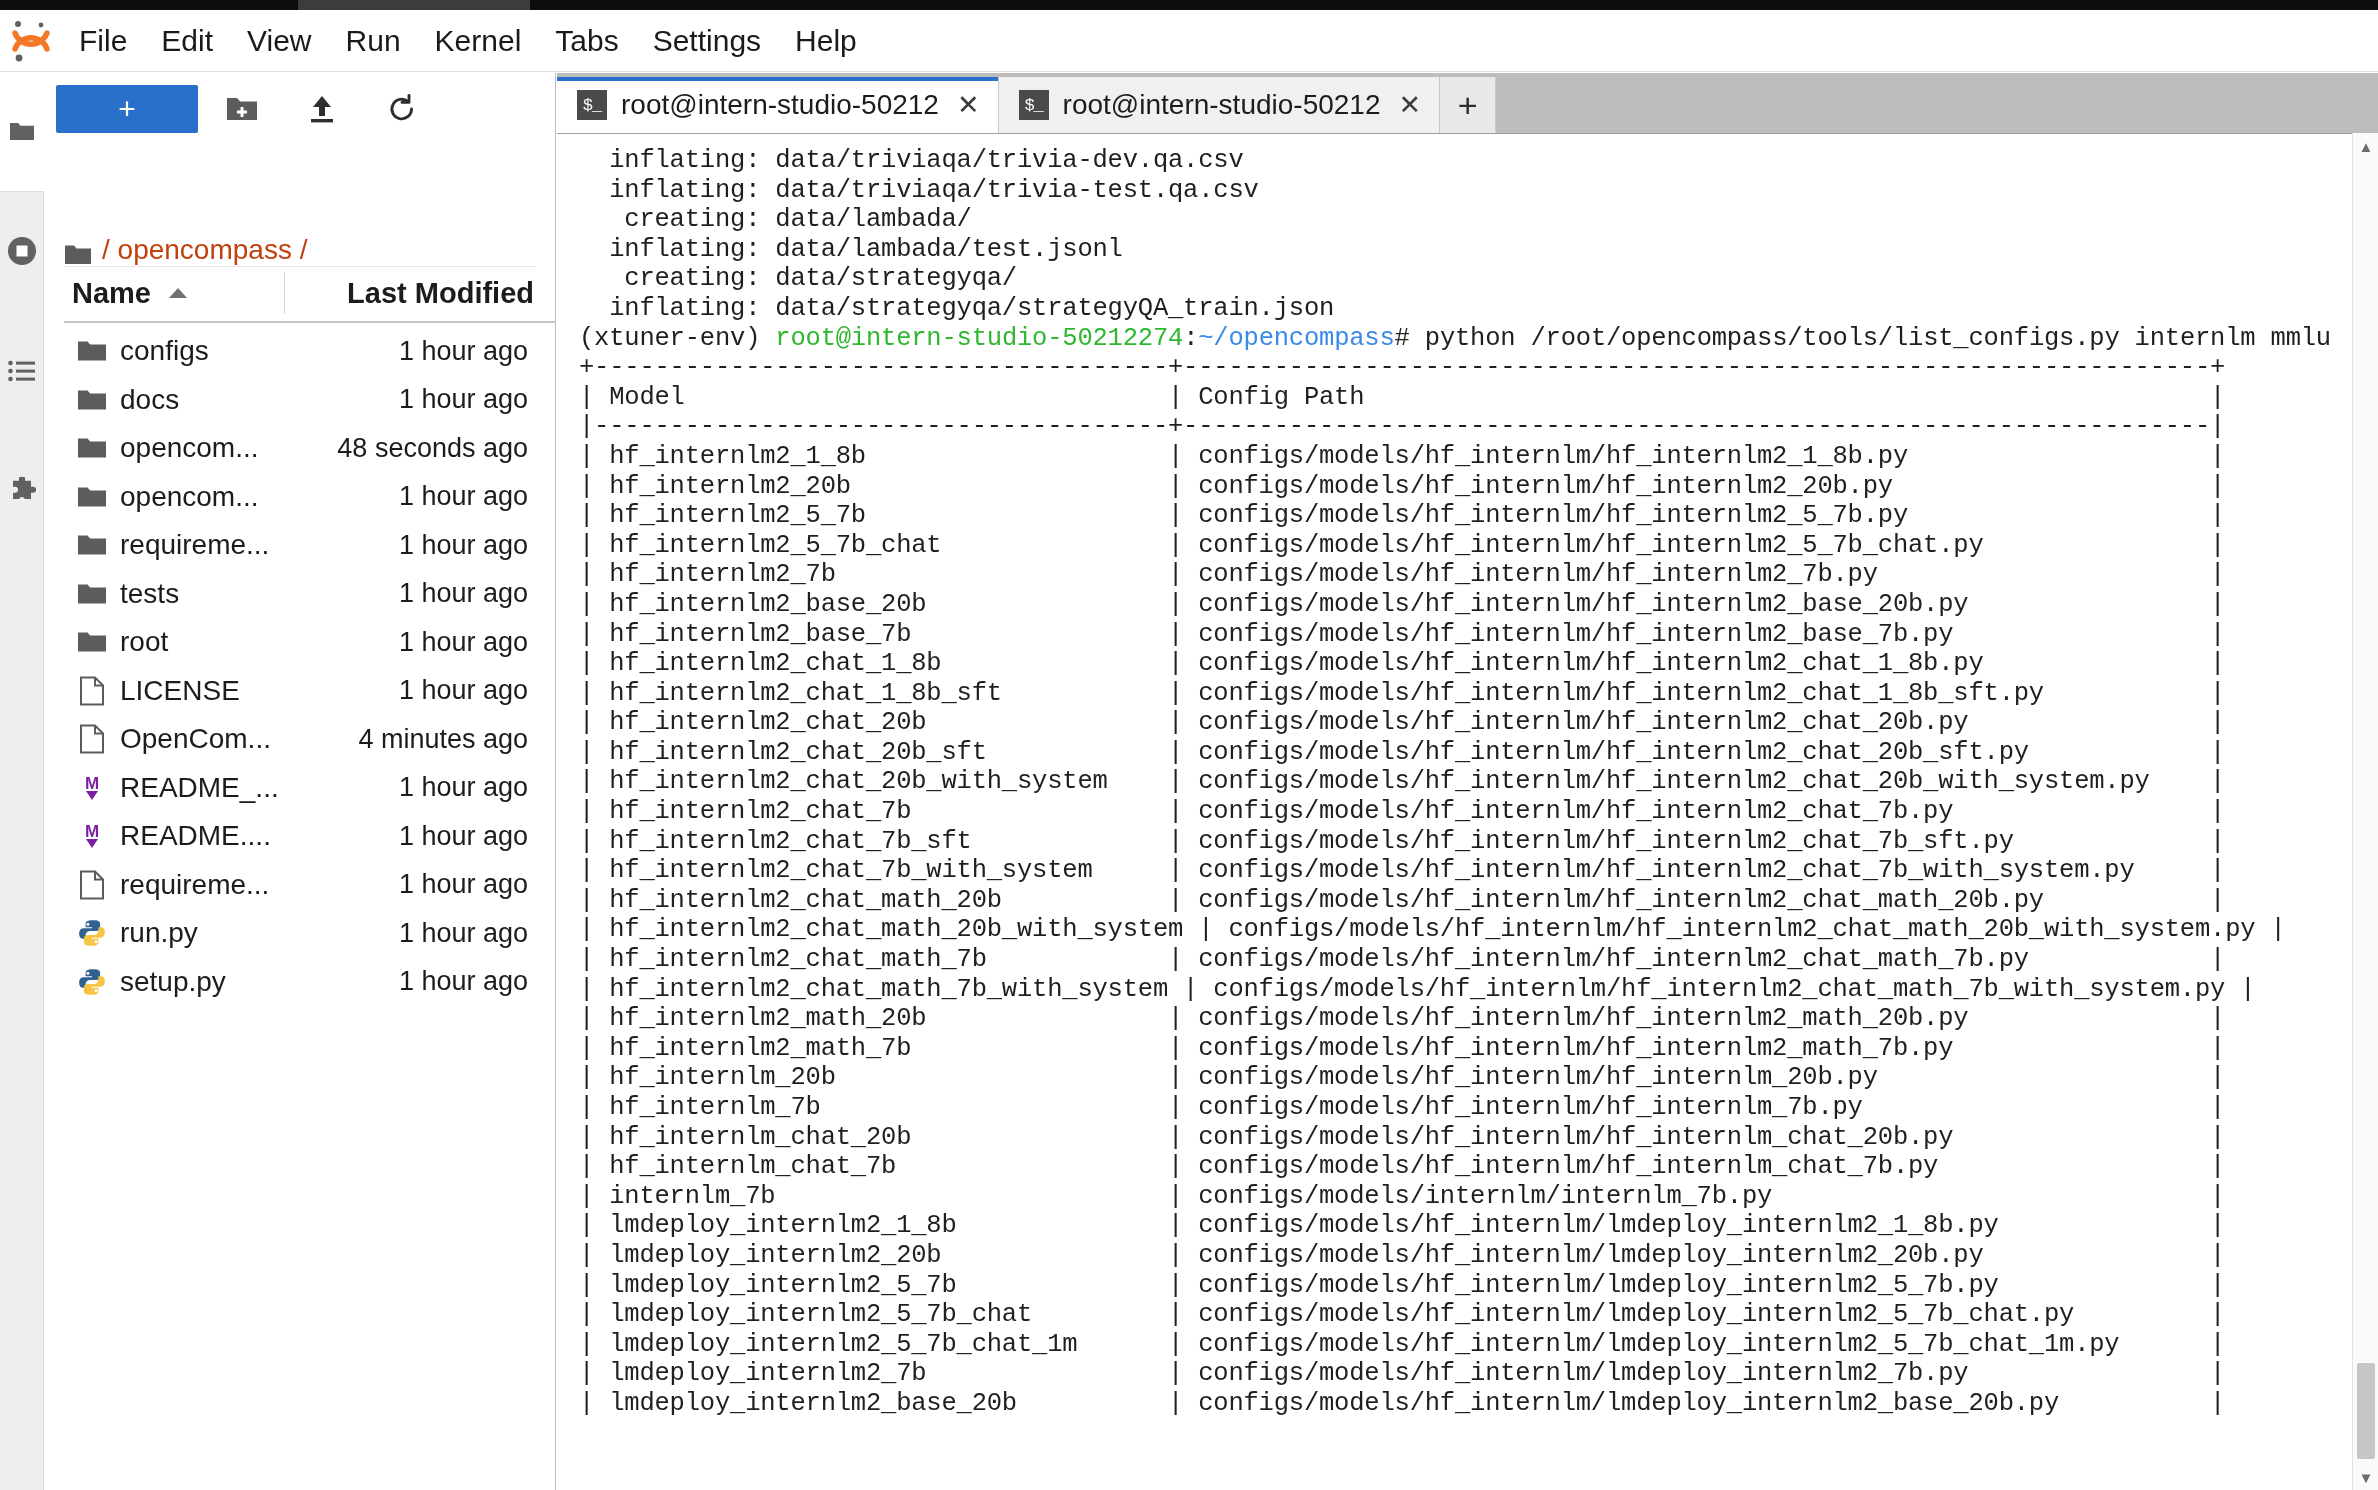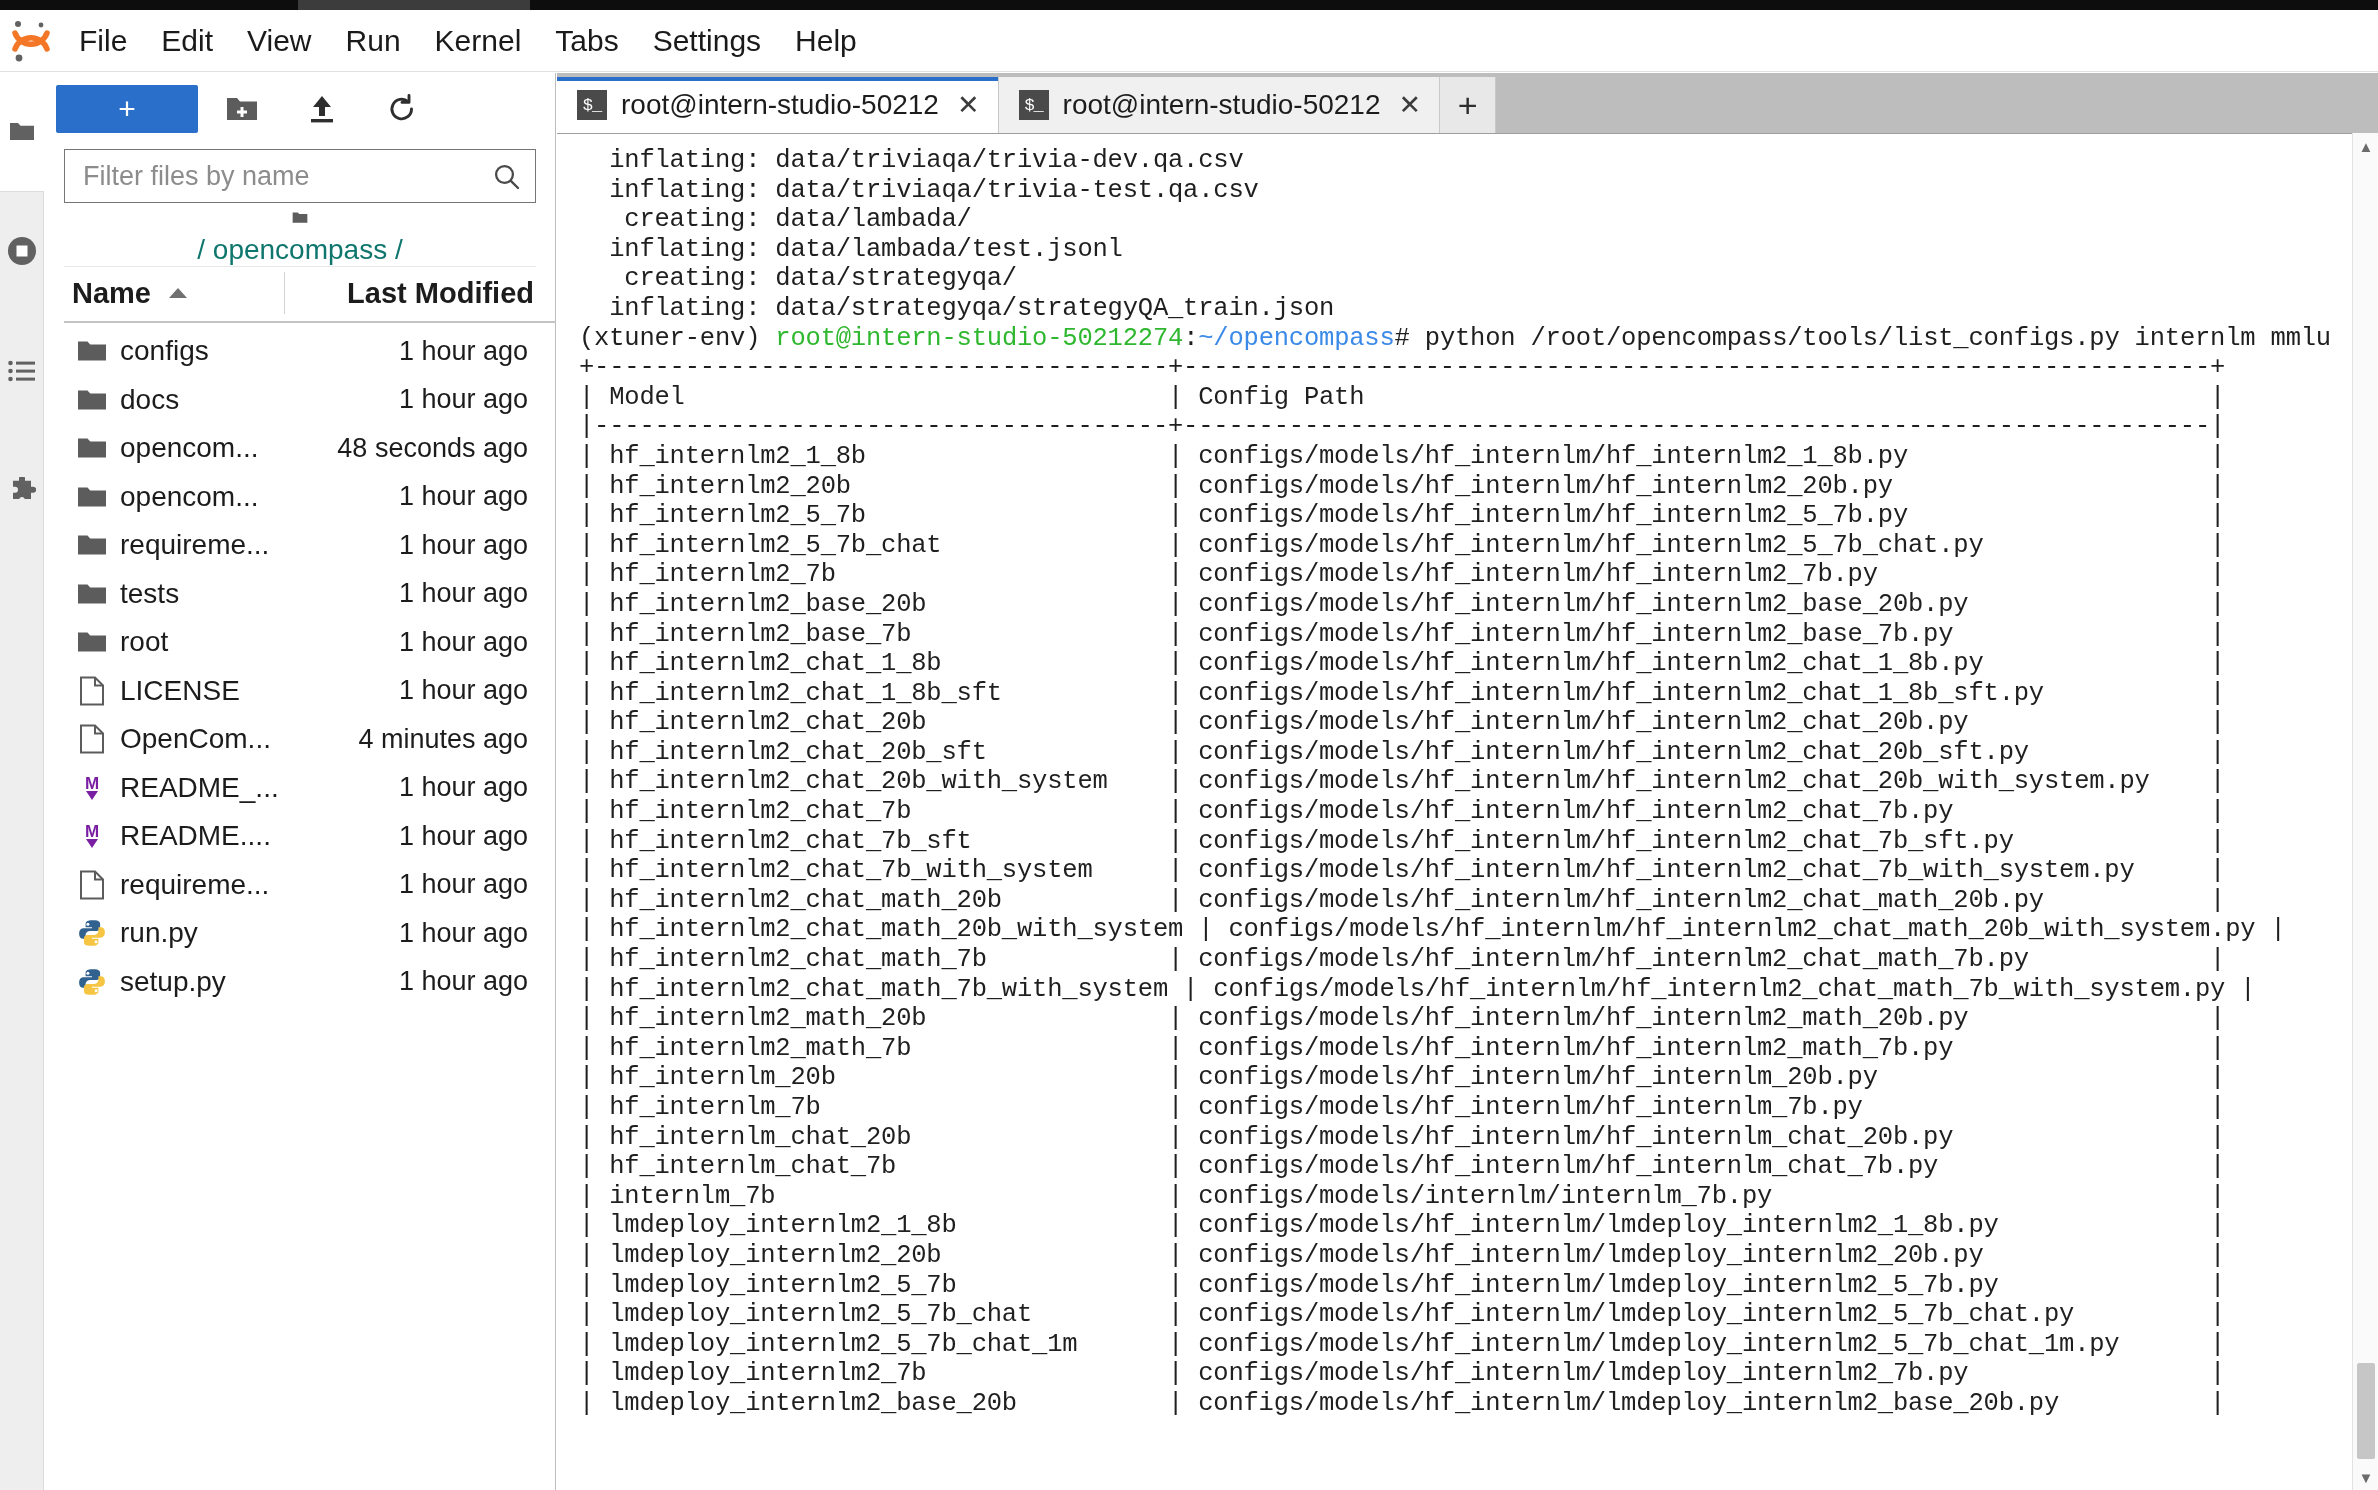--- a/index.html
+++ b/index.html
@@ -82,22 +82,22 @@
     width: 100%; height: 54px; border: 1px solid #757575; background: #fff;
     font-size: 27px; padding: 0 52px 0 18px; color: #4a4a4a;
     font-family: "Liberation Sans", sans-serif; outline: none;
   }
   .fb-filter::placeholder { color: #8c8c8c; }
   .fb-filter-icon {
     position: absolute; right: 14px; top: 13px; pointer-events: none;
   }
   .fb-breadcrumb {
     position: absolute; top: 138px; left: 20px; width: 472px; height: 56px;
-    display: flex; align-items: center; gap: 10px;
-    font-size: 28px; color: #0f766e; border-bottom: 1px solid #e8e8e8; flex-direction: column;
+    display: flex; align-items: flex-end; gap: 10px;
+    font-size: 28px; color: #c2410c; border-bottom: 1px solid #e8e8e8;
   }
   .fb-header {
     position: absolute; top: 192px; left: 20px; width: 492px; height: 58px;
     display: flex; align-items: center;
     border-bottom: 2px solid #c4c4c4;
   }
   .fb-col-name {
     width: 220px; display: flex; align-items: center; gap: 16px;
     font-size: 29px; font-weight: bold; color: #1c1c1c; padding-left: 8px;
   }
@@ -266,29 +266,20 @@
         </svg>
       </button>
       <button class="tb-icon-btn">
         <svg width="30" height="30" viewBox="0 0 30 30">
           <path d="M24.5 15 a9.8 9.8 0 1 1 -3.4 -7.4" fill="none" stroke="#2e2e2e" stroke-width="2.9" stroke-linecap="round"></path>
           <path d="M22 1.5 V8.4 H15" fill="none" stroke="#2e2e2e" stroke-width="2.9" stroke-linecap="round" stroke-linejoin="round"></path>
         </svg>
       </button>
     </div>
 
-    <div class="fb-filter-wrap">
-      <input class="fb-filter" type="text" placeholder="Filter files by name" style="">
-      <span class="fb-filter-icon">
-        <svg width="30" height="30" viewBox="0 0 30 30">
-          <circle cx="12.5" cy="12.5" r="8.4" fill="none" stroke="#4a4a4a" stroke-width="2.3"></circle>
-          <line x1="18.6" y1="18.6" x2="26" y2="26" stroke="#4a4a4a" stroke-width="2.4" stroke-linecap="round"></line>
-        </svg>
-      </span>
-    </div>
 
     <div class="fb-breadcrumb">
       <svg width="28" height="23" viewBox="0 0 28 23">
         <path d="M1 2.5 h9 l2.6 3 H27 V21 H1 Z" fill="#5c5c5c"></path>
       </svg>
       <span>/ opencompass /</span>
     </div>
 
     <div class="fb-header">
       <div class="fb-col-name">

